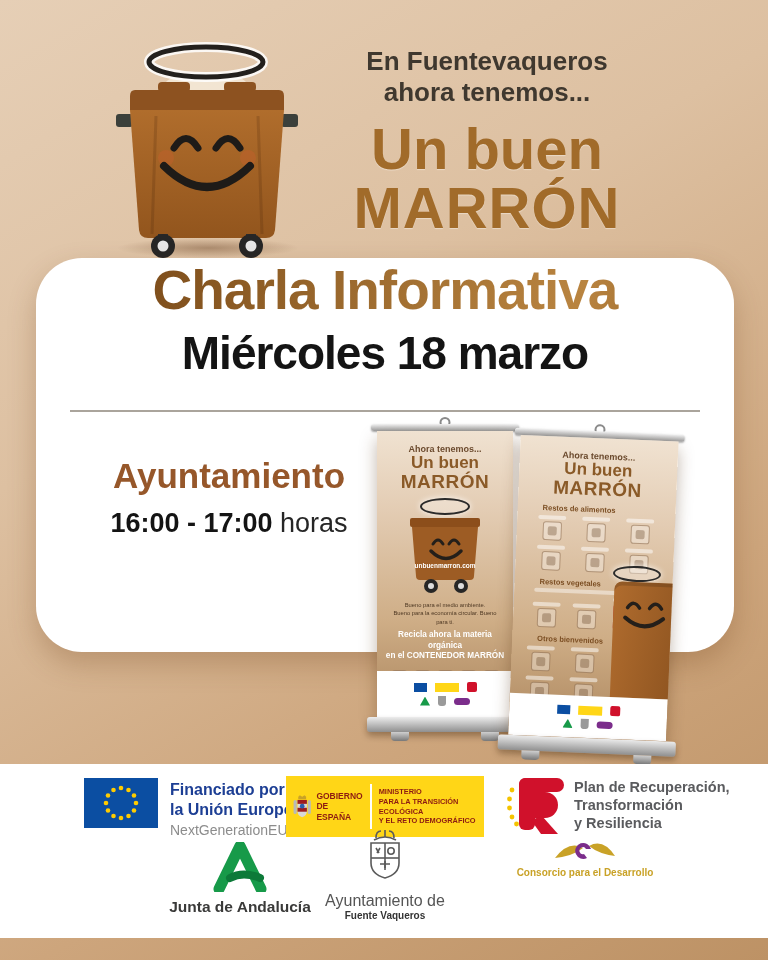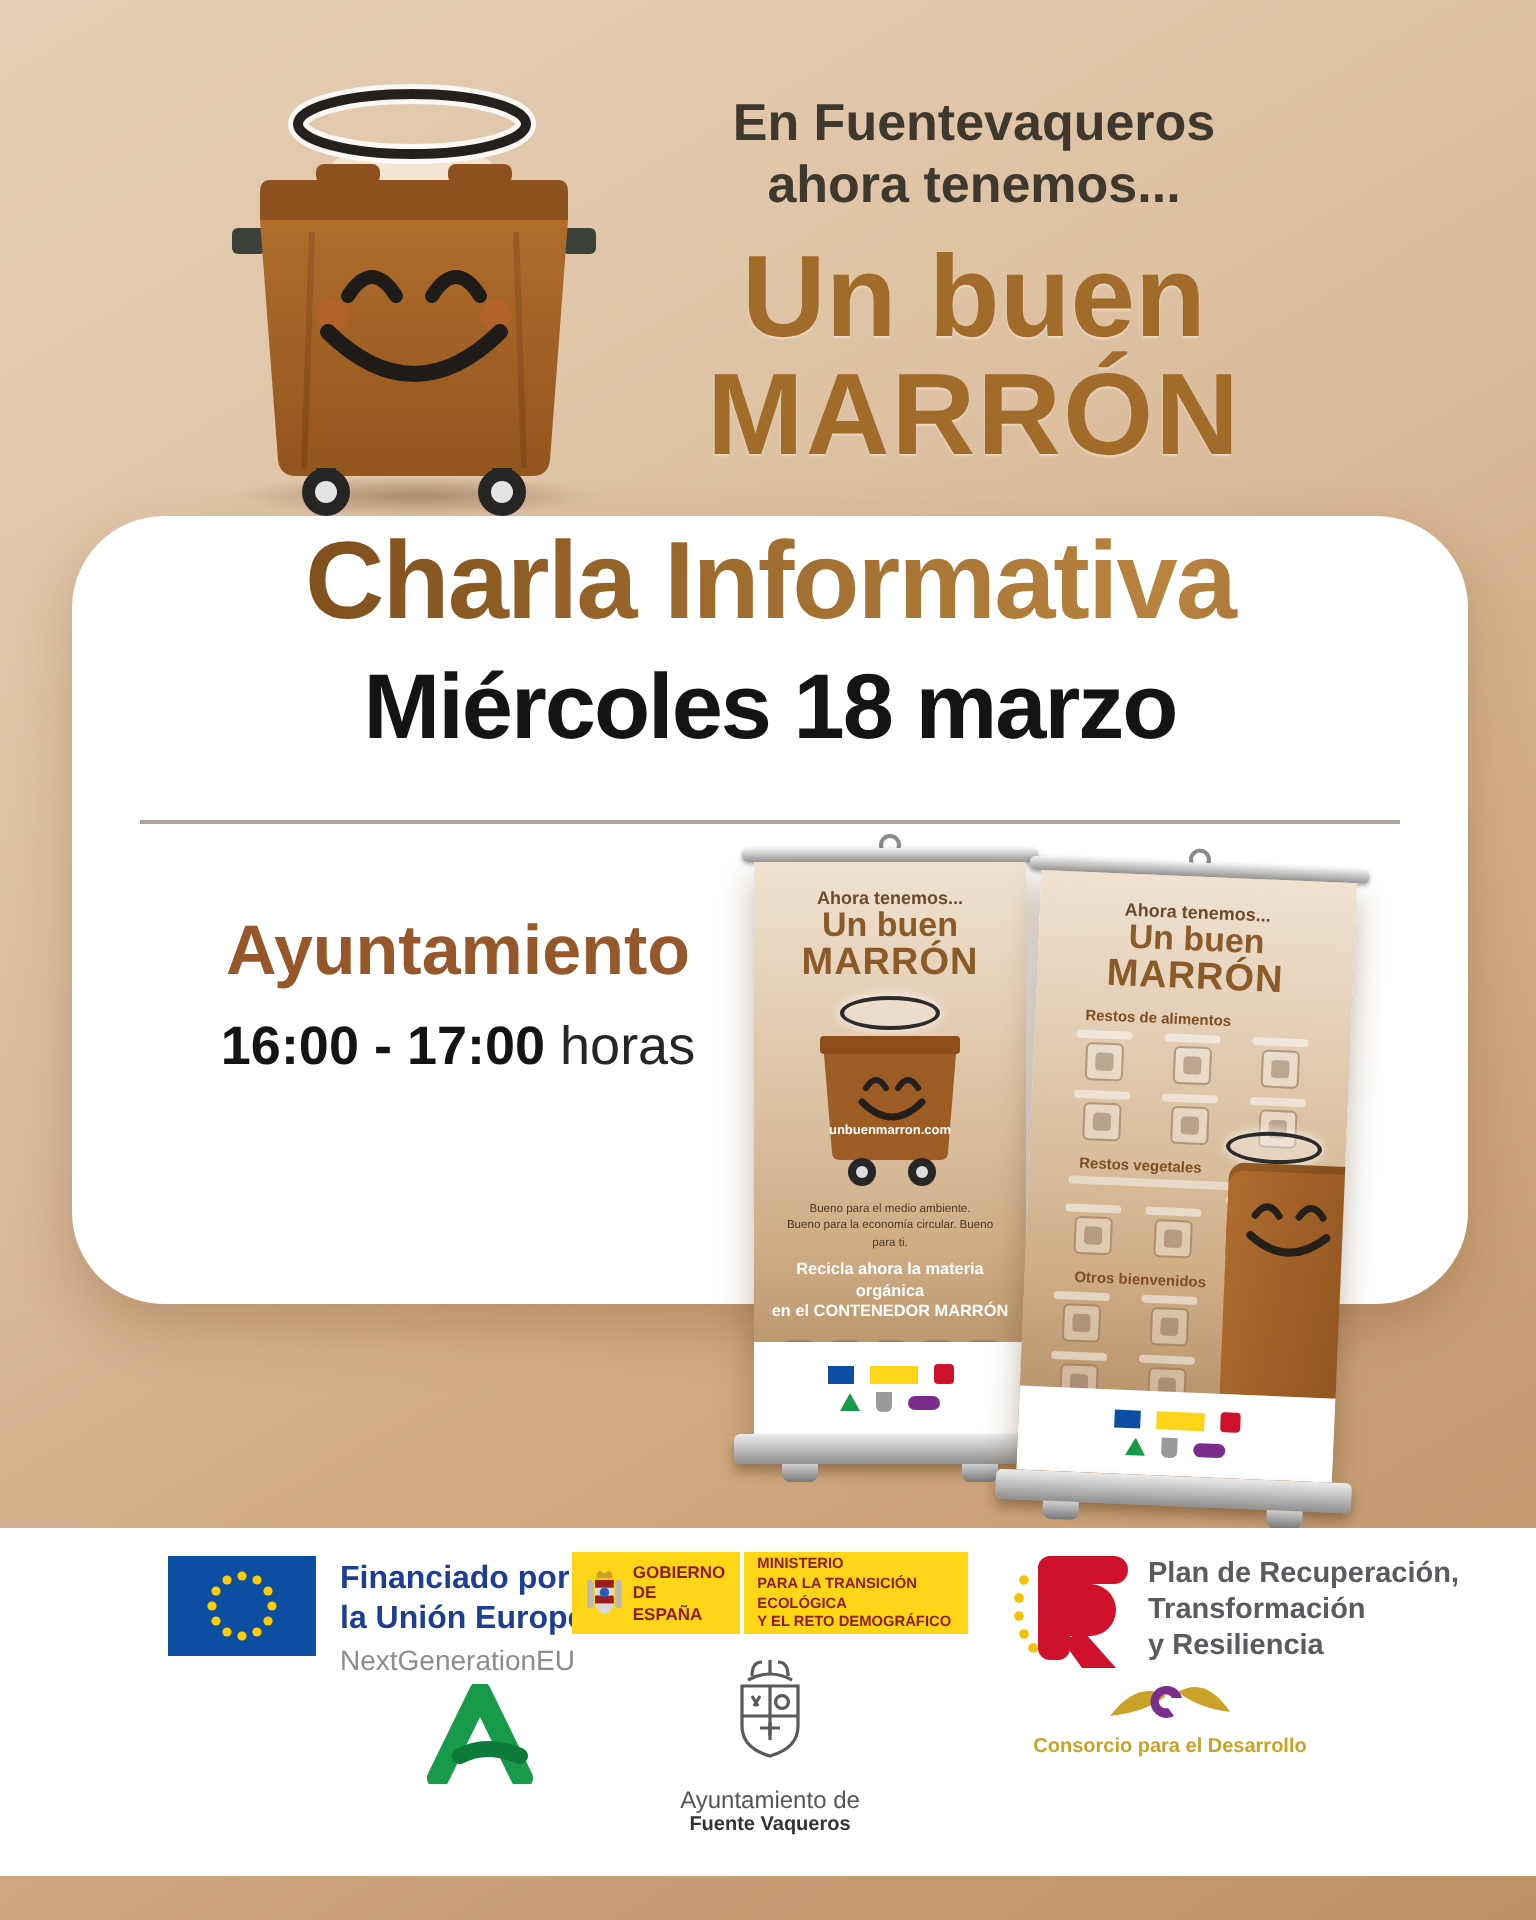--- a/index.html
+++ b/index.html
@@ -102,31 +102,31 @@
     background:linear-gradient(#cfcfcf,#787878); }
   .banner-left  .foot { top:308px; }
   .banner-right .foot { top:322px; }
   .foot.l { left:14px; } .foot.r { right:14px; }
   
   .bottom-panel { position:absolute; left:0; top:764px; width:768px; height:174px; background:#fff; }
   .eu-logo { position:absolute; left:84px; top:14px; display:flex; gap:12px; align-items:flex-start; }
   .eu-text { padding-top:2px; }
   .eu-l1, .eu-l2 { font-size:16px; font-weight:800; color:#1c3e94; line-height:1.25; }
   .eu-l3 { font-size:14px; color:#8c8c8c; margin-top:2px; }
-  .gob-logo { position:absolute; left:286px; top:12px; width:198px; height:41px; background:#ffd617;
+  .gob-logo { position:absolute; left:286px; top:12px; width:198px; height:61px; background:#ffd617;
     display:flex; align-items:center; box-sizing:border-box; padding:0 6px; }
   .gob-name { font-size:8.5px; font-weight:800; color:#8d1b12; line-height:1.2; margin-left:4px; }
   .gob-sep { width:2px; height:45px; background:#fff; margin:0 7px; flex:none; }
   .ministry { font-size:7.4px; font-weight:700; color:#8d1b12; line-height:1.35; }
   .tr-logo { position:absolute; left:506px; top:10px; display:flex; align-items:center; gap:8px; }
   .tr-text { font-size:14.5px; font-weight:800; color:#5a5b5e; line-height:1.25; }
   .junta-logo { position:absolute; left:140px; top:78px; width:200px; text-align:center; }
   .junta-label { margin-top:2px; font-size:15.5px; font-weight:800; color:#3a3a39; }
   .ayto-logo { position:absolute; left:325px; top:64px; width:120px; text-align:center; }
-  .ayto-l1 { font-size:12px; color:#555; margin-top:2px; }
+  .ayto-l1 { font-size:16px; color:#555; margin-top:2px; }
   .ayto-l2 { font-size:10px; font-weight:800; color:#333; }
   .vega-logo { position:absolute; left:455px; top:72px; width:260px; text-align:center; }
   .vega-name { font-size:21px; font-weight:800; color:#7b2d8b; font-variant:small-caps; letter-spacing:.5px; }
   .vega-sub { font-size:10px; font-weight:700; color:#c9a227; margin-top:1px; }
 </style>
 </head>
 <body>
 
 <div class="poster">
 
@@ -411,20 +411,21 @@
         <div>Transformación</div>
         <div>y Resiliencia</div>
       </div>
     </div>
 
     <div class="junta-logo">
       <svg width="54" height="50" viewBox="0 0 54 50">
         <path d="M6 47 L27 4 L48 47" stroke="#179a49" stroke-width="11" fill="none" stroke-linejoin="round" stroke-linecap="round"></path>
         <path d="M17 36 Q30 29 47 36" stroke="#0d7a39" stroke-width="8" fill="none" stroke-linecap="round"></path>
       </svg>
+      <div class="junta-label">Junta de Andalucía</div>
     </div>
 
     <div class="ayto-logo">
       <svg width="46" height="58" viewBox="0 0 46 58">
         <g stroke="#5a5a5a" fill="none" stroke-width="1.6">
           <path d="M14 10 Q14 3 19 3 M23 9 V2 M32 10 Q32 3 27 3"></path>
           <path d="M12 12 Q23 6 34 12"></path>
           <path d="M9 15 h28 v20 q0 11 -14 15 q-14 -4 -14 -15 Z"></path>
           <line x1="23" y1="15" x2="23" y2="42"></line>
           <line x1="9" y1="30" x2="37" y2="30"></line>

